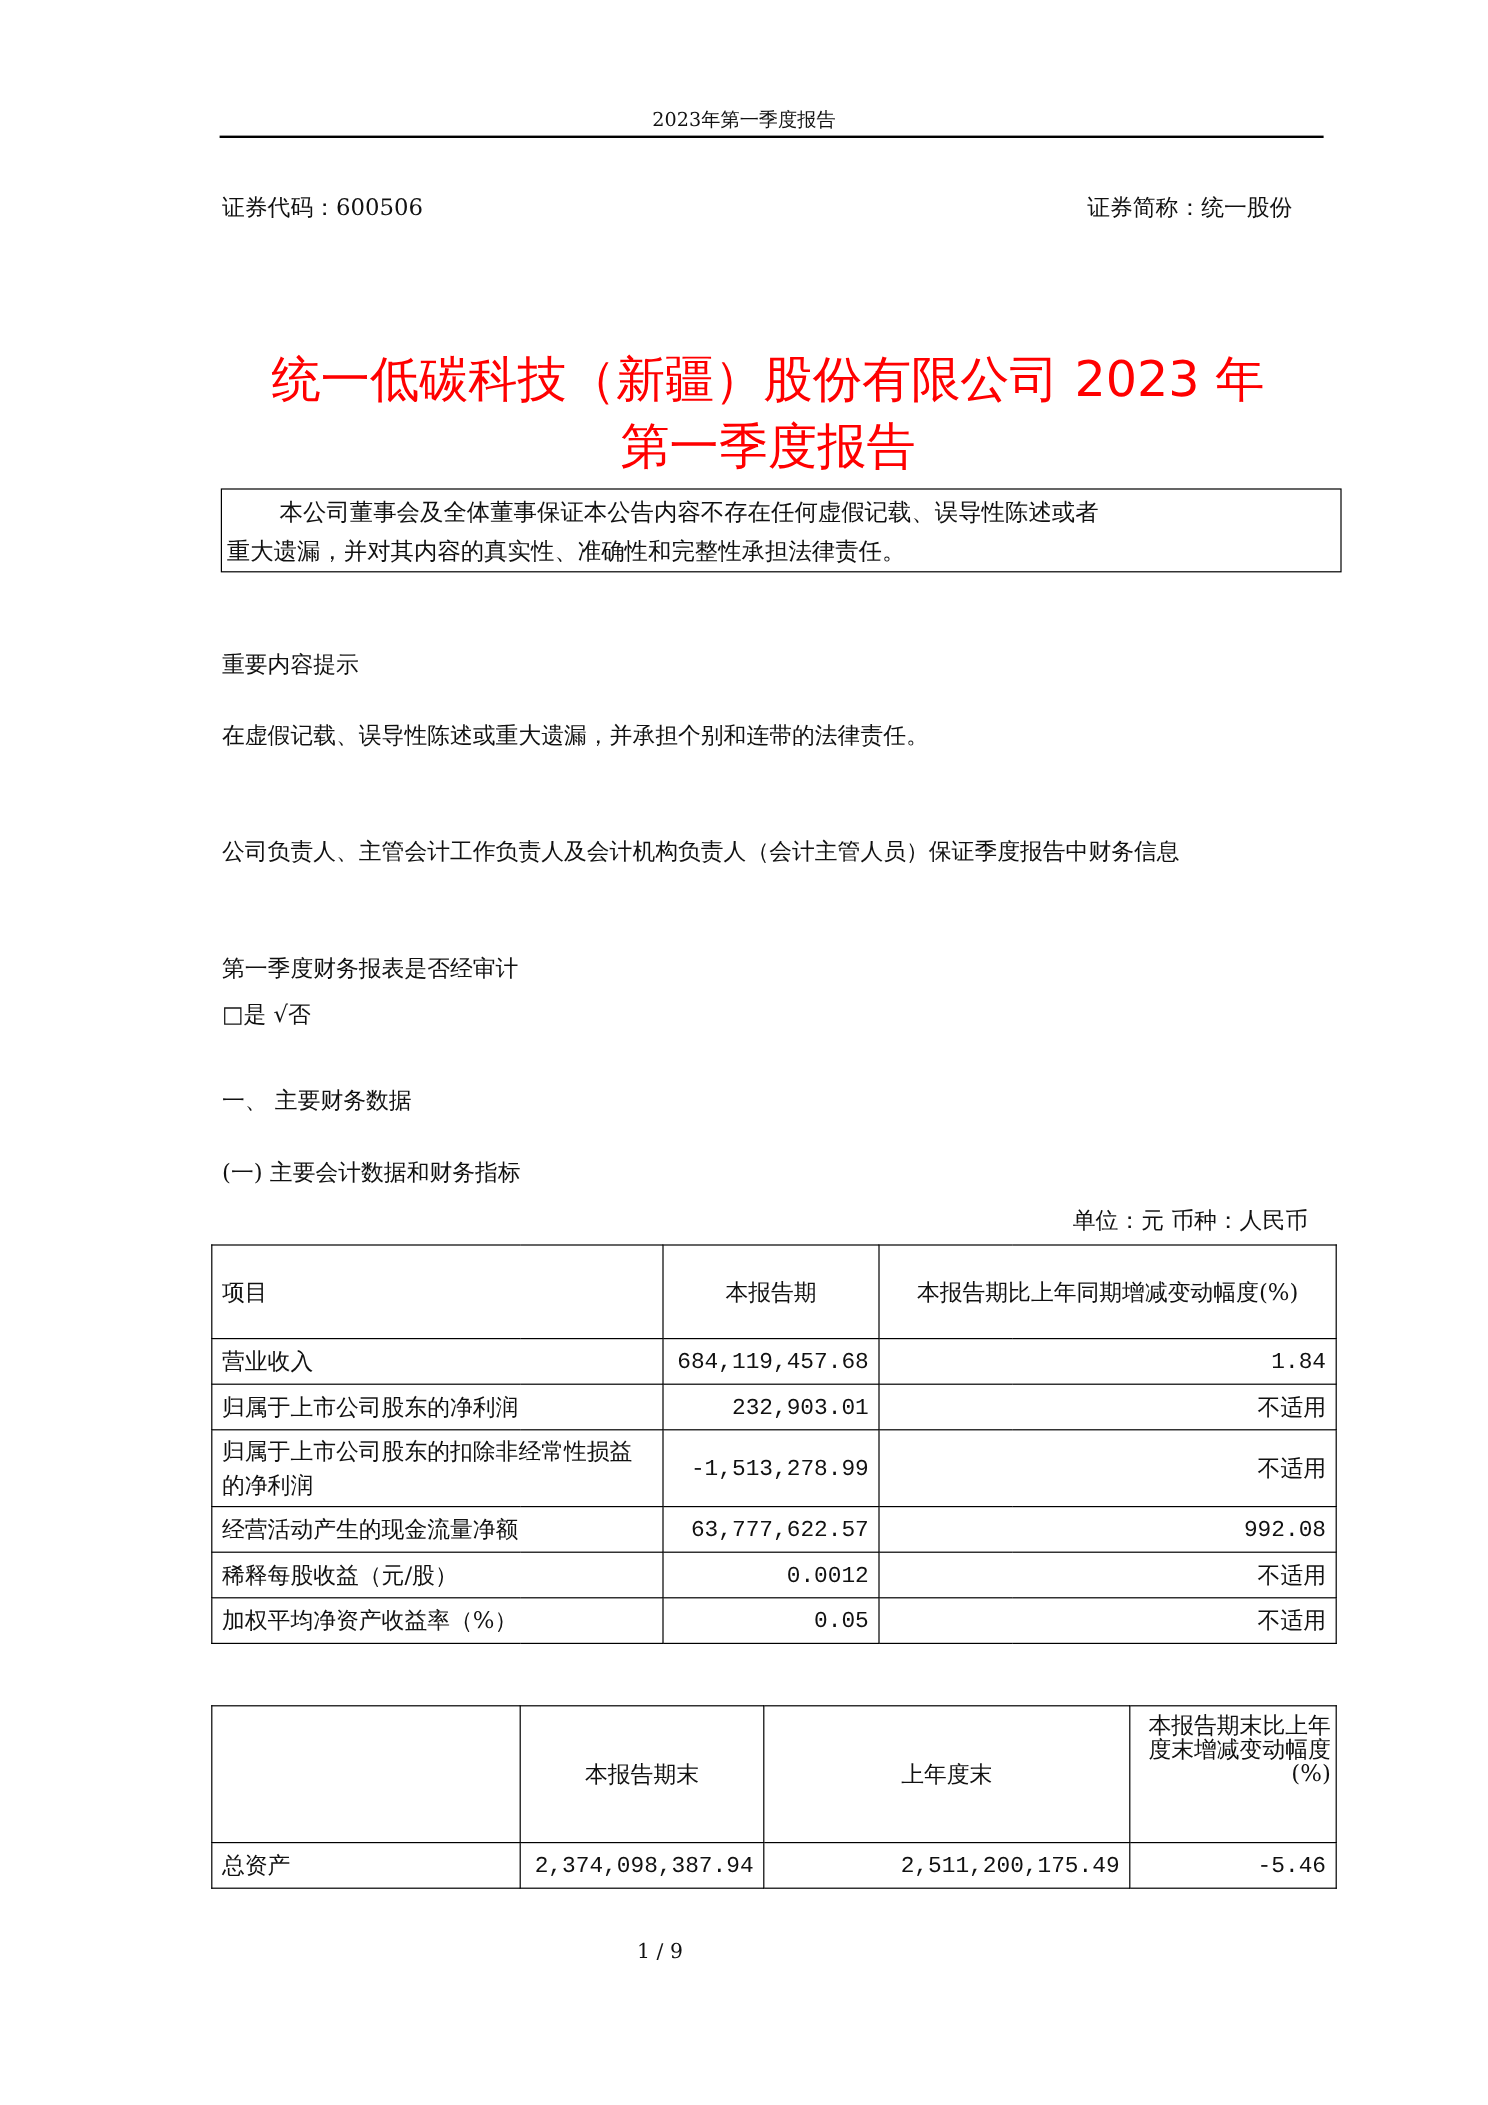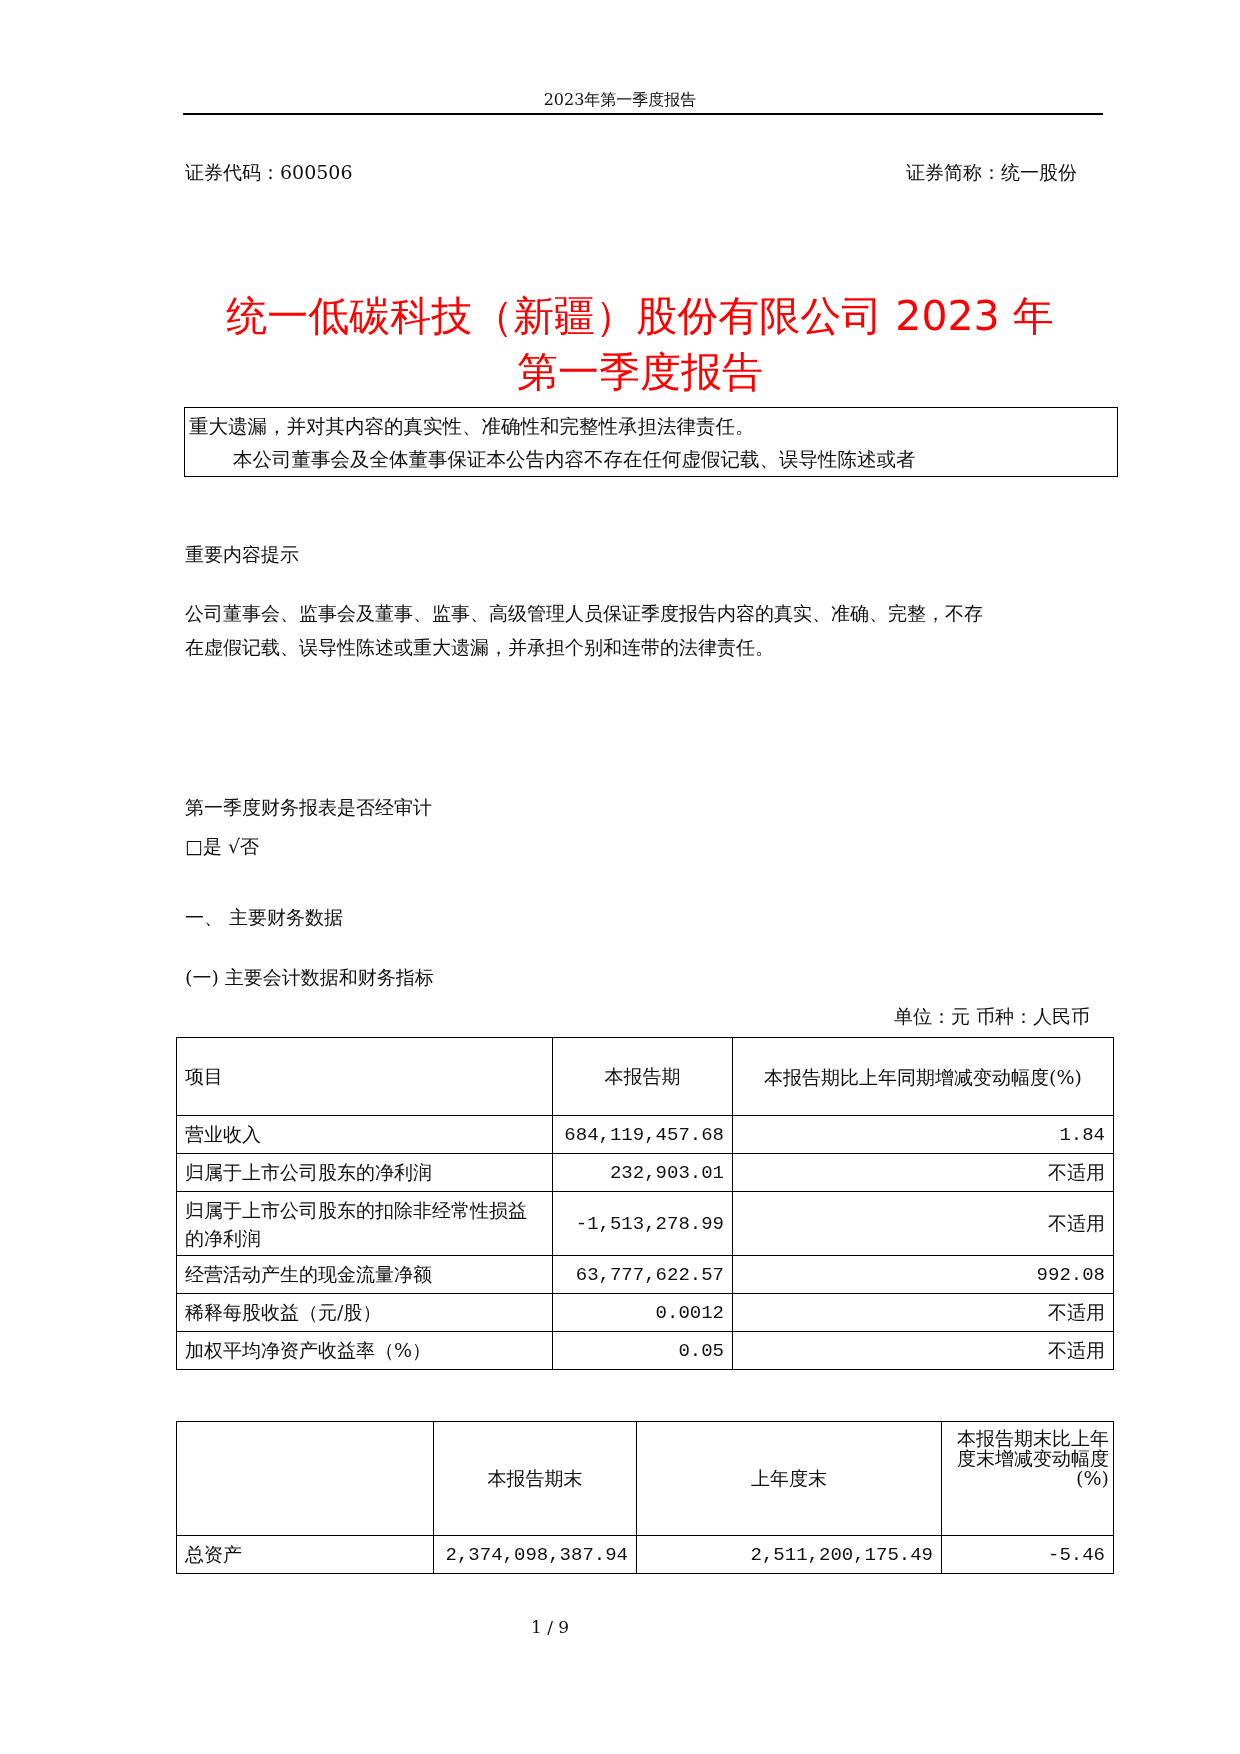--- a/index.html
+++ b/index.html
@@ -32,32 +32,32 @@
 
 <div class="abs meta-left">证券代码：600506</div>
 <div class="abs meta-right">证券简称：统一股份</div>
 
 <div class="abs title">
   <div>统一低碳科技（新疆）股份有限公司 2023 年</div>
   <div>第一季度报告</div>
 </div>
 
 <div class="abs notice-box">
+  <div><span class="indent"></span><span>本公司董事会及全体董事保证本公告内容不存在任何虚假记载、误导性陈述或者</span></div>
   <div>重大遗漏，并对其内容的真实性、准确性和完整性承担法律责任。</div>
-  <div><span class="indent"></span><span>本公司董事会及全体董事保证本公告内容不存在任何虚假记载、误导性陈述或者</span></div>
 </div>
 
 <div class="abs para" style="top:537px;">重要内容提示</div>
 
 <div class="abs para" style="top:596px;">
-  <div>公司董事会、监事会及董事、监事、高级管理人员保证季度报告内容的真实、准确、完整，不存</div>
   <div>在虚假记载、误导性陈述或重大遗漏，并承担个别和连带的法律责任。</div>
 </div>
 
 <div class="abs para" style="top:693px;">
+  <div>公司负责人、主管会计工作负责人及会计机构负责人（会计主管人员）保证季度报告中财务信息</div>
 </div>
 
 <div class="abs para" style="top:790px;">第一季度财务报表是否经审计</div>
 <div class="abs para" style="top:829px;">□是  √否</div>
 
 <div class="abs para" style="top:900px;">一、 主要财务数据</div>
 <div class="abs para" style="top:960px;">(一) 主要会计数据和财务指标</div>
 <div class="abs unit-line">单位：元  币种：人民币</div>
 
 <table class="fin">

